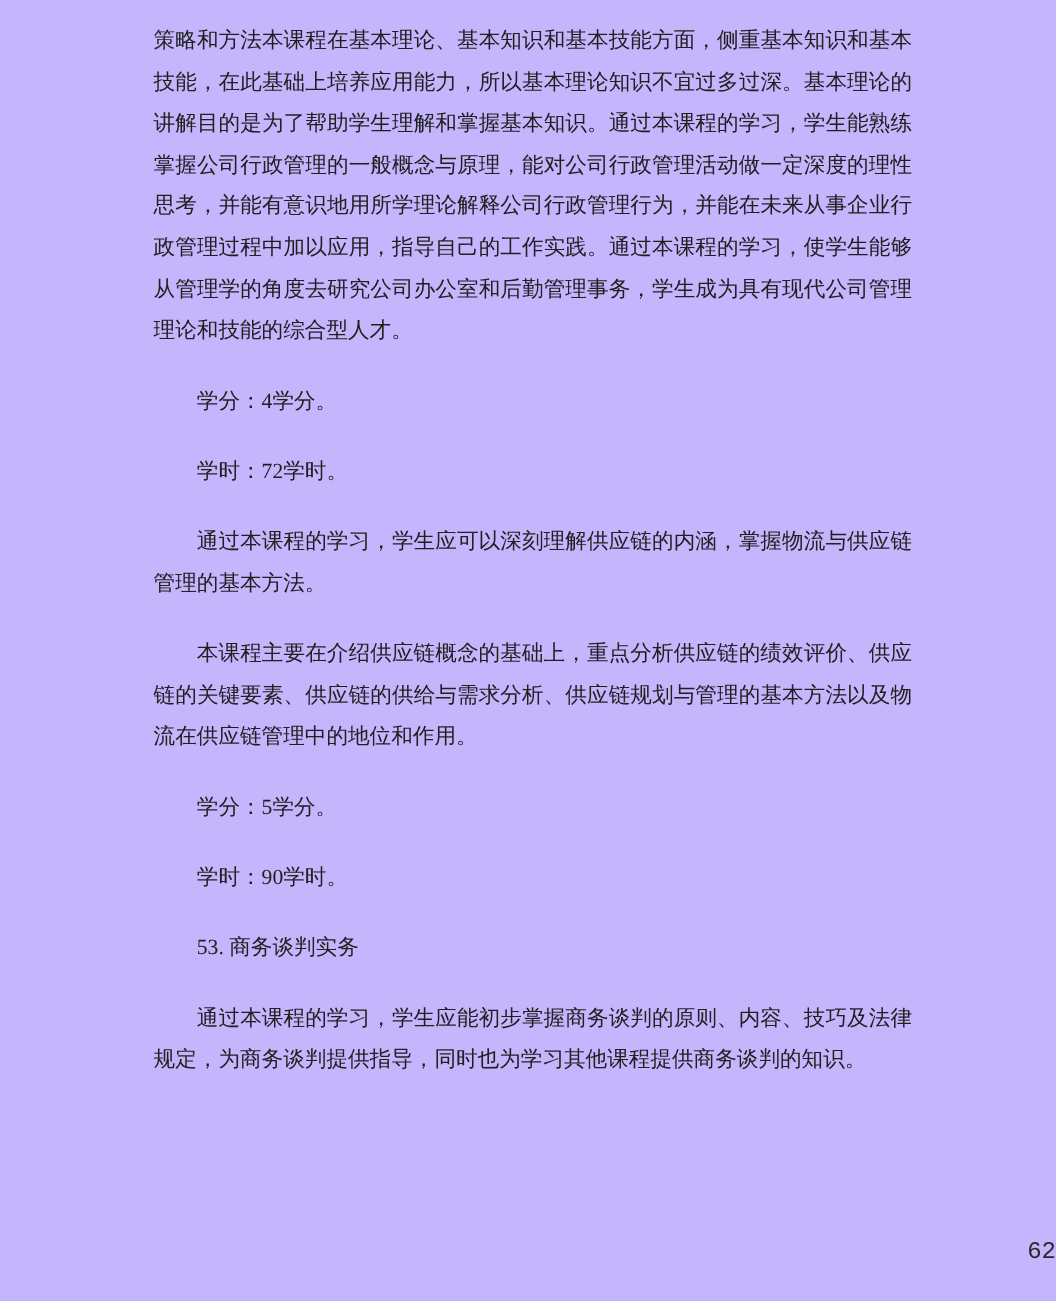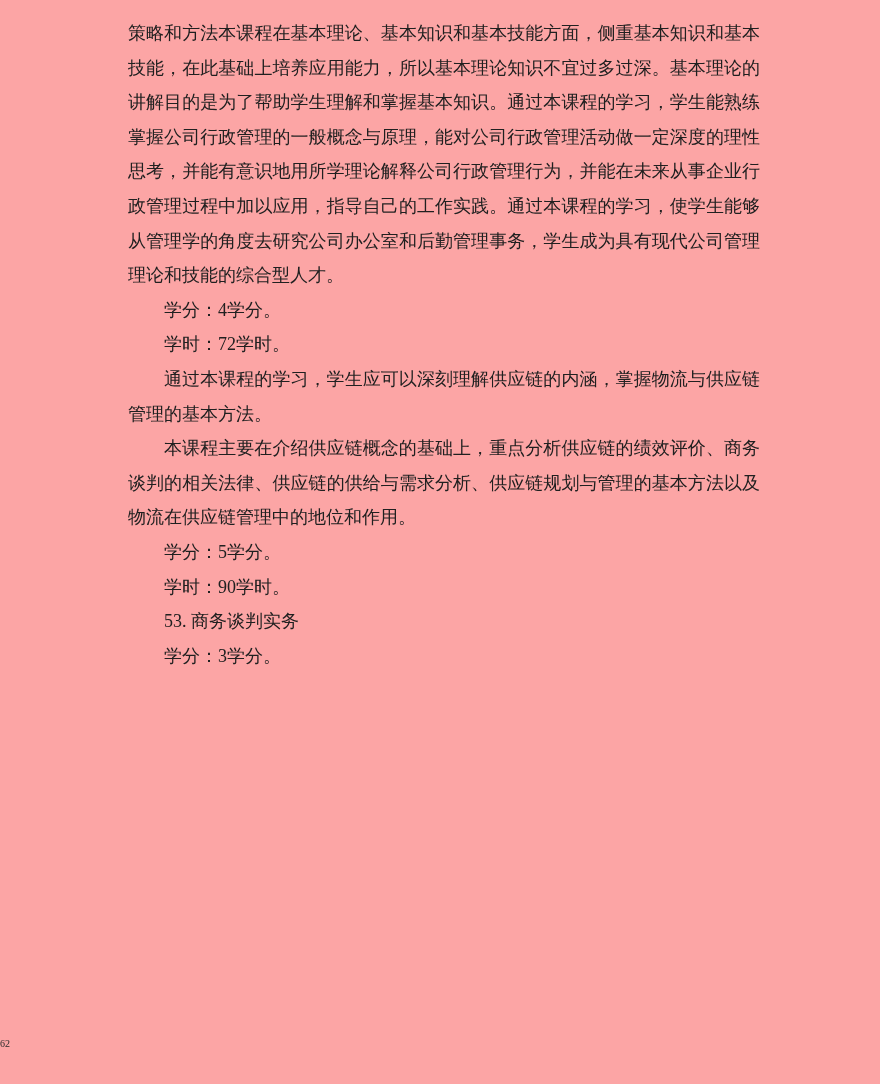--- a/index.html
+++ b/index.html
@@ -13,66 +13,68 @@
     position: relative;
     overflow: hidden;
     font-family: "Liberation Serif", "DejaVu Serif", serif;
   }
   .doc-page {
     position: absolute;
     left: 0;
     top: 0;
     width: 880px;
     height: 1084px;
-    background: #fca5a5;
+    background: #c4b5fd;
   }
   .doc-content {
     position: absolute;
     left: 128px;
     top: 16px;
     width: 632px;
     color: #202020;
     font-size: 18px;
     line-height: 34.6px;
     text-align: justify;
     letter-spacing: 0;
   }
   .block {
     margin: 0;
     padding: 0;
   }
   .indent-2em {
     text-indent: 2em;
+    margin-top: 24px;
   }
   .no-indent {
     text-indent: 0;
   }
   .doc-footer {
     position: absolute;
     left: 0;
     top: 1034px;
     width: 880px;
-    text-align: left;
-    font-size: 10px;
+    text-align: right;
+    font-size: 20px;
     line-height: 20px;
     color: #2b2b2b;
+    font-family: Liberation Mono, monospace;
   }
 </style>
 </head>
 <body>
 
 <div class="doc-page">
 
   <div class="doc-content">
     <div class="block no-indent">策略和方法本课程在基本理论、基本知识和基本技能方面，侧重基本知识和基本技能，在此基础上培养应用能力，所以基本理论知识不宜过多过深。基本理论的讲解目的是为了帮助学生理解和掌握基本知识。通过本课程的学习，学生能熟练掌握公司行政管理的一般概念与原理，能对公司行政管理活动做一定深度的理性思考，并能有意识地用所学理论解释公司行政管理行为，并能在未来从事企业行政管理过程中加以应用，指导自己的工作实践。通过本课程的学习，使学生能够从管理学的角度去研究公司办公室和后勤管理事务，学生成为具有现代公司管理理论和技能的综合型人才。</div>
     <div class="block indent-2em">学分：4学分。</div>
     <div class="block indent-2em">学时：72学时。</div>
     <div class="block indent-2em">通过本课程的学习，学生应可以深刻理解供应链的内涵，掌握物流与供应链管理的基本方法。</div>
-    <div class="block indent-2em">本课程主要在介绍供应链概念的基础上，重点分析供应链的绩效评价、商务谈判的相关法律、供应链的供给与需求分析、供应链规划与管理的基本方法以及物流在供应链管理中的地位和作用。</div>
+    <div class="block indent-2em">本课程主要在介绍供应链概念的基础上，重点分析供应链的绩效评价、供应链的关键要素、供应链的供给与需求分析、供应链规划与管理的基本方法以及物流在供应链管理中的地位和作用。</div>
     <div class="block indent-2em">学分：5学分。</div>
     <div class="block indent-2em">学时：90学时。</div>
     <div class="block indent-2em">53. 商务谈判实务</div>
-    <div class="block indent-2em">学分：3学分。</div>
+    <div class="block indent-2em">通过本课程的学习，学生应能初步掌握商务谈判的原则、内容、技巧及法律规定，为商务谈判提供指导，同时也为学习其他课程提供商务谈判的知识。</div>
   </div>
 
   <div class="doc-footer">62</div>
 
 </div>
 
 </body></html>

